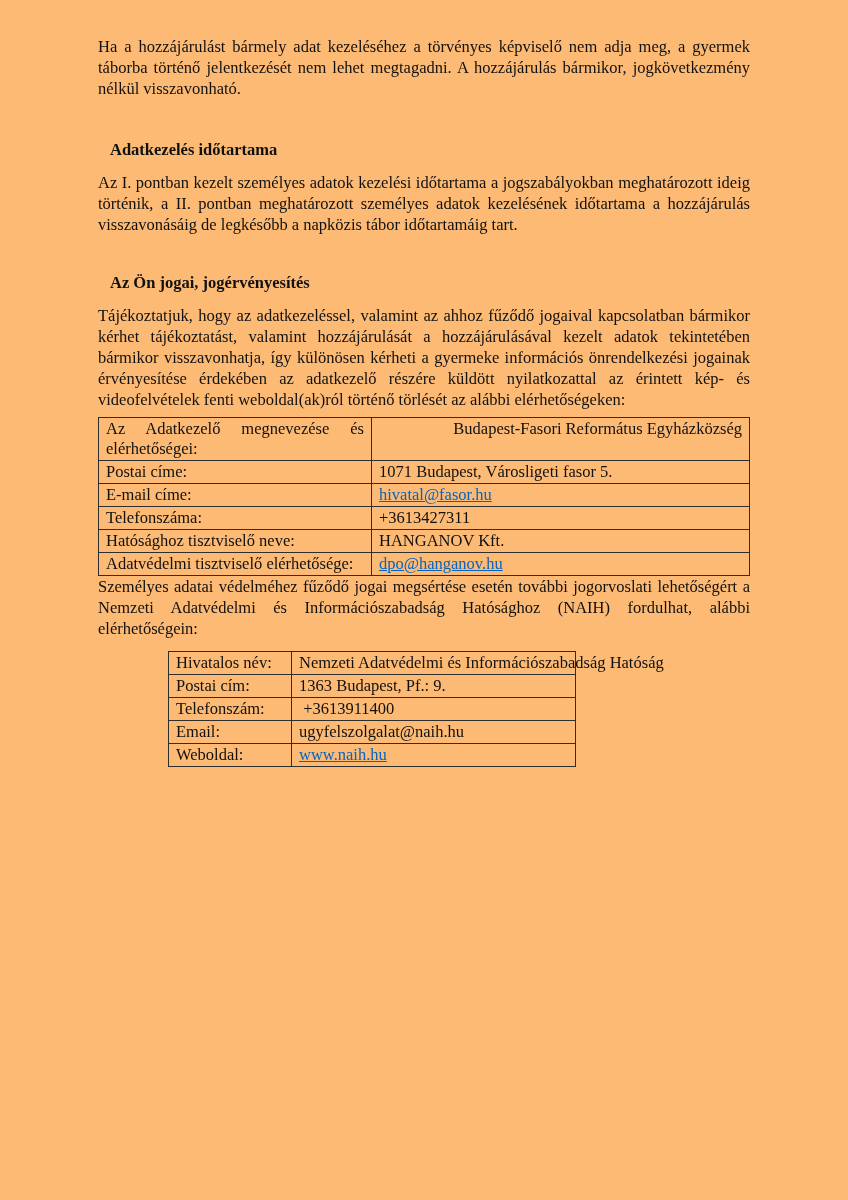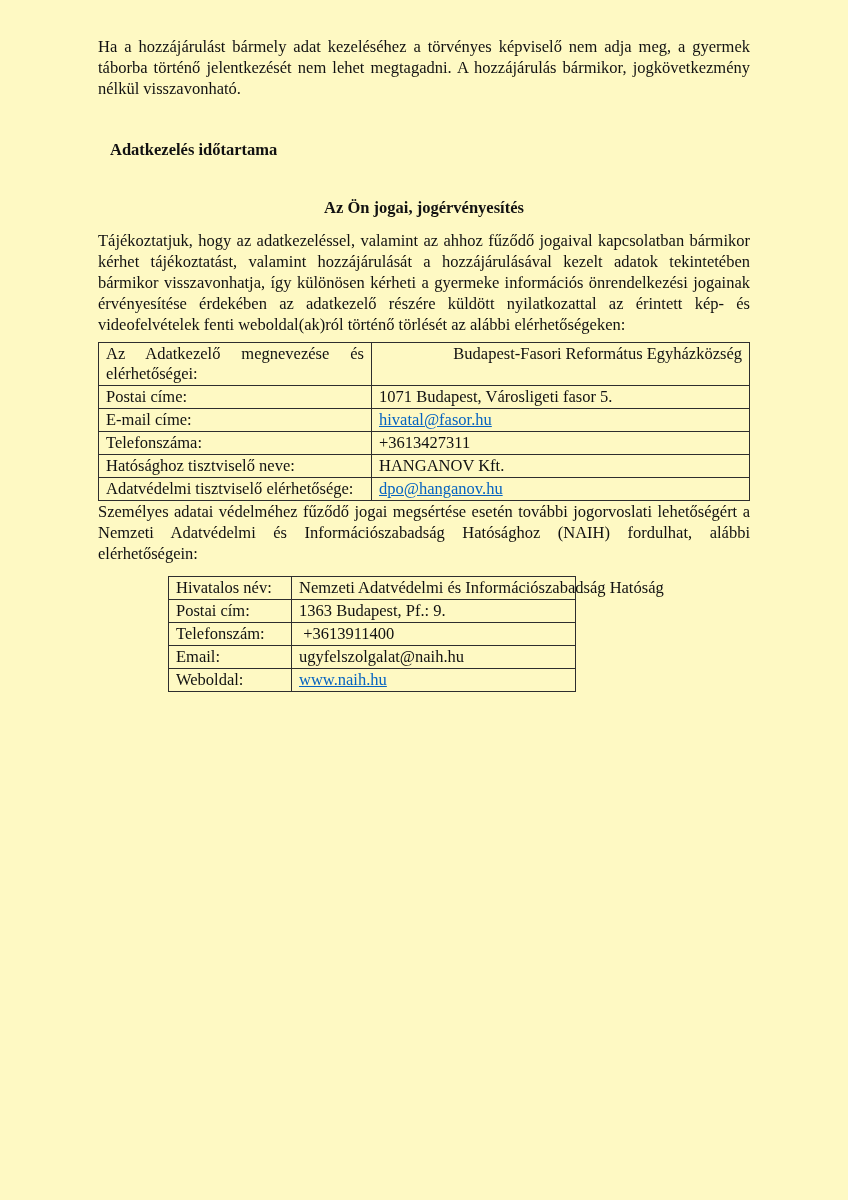--- a/index.html
+++ b/index.html
@@ -1,41 +1,41 @@
 <!DOCTYPE html>
 <html><head>
 <meta charset="utf-8">
 <style>
   html, body { margin: 0; padding: 0; background: #ffffff; }
   .page {
     position: relative;
     width: 848px;
     height: 1200px;
-    background: #fef9c3;
+    background: #fdba74;
     box-sizing: border-box;
     padding: 36px 98px 0 98px;
     font-family: "Liberation Serif", serif;
     color: #111111;
     overflow: hidden;
   }
   p.body-text {
     margin: 0;
     font-size: 16.5px;
     line-height: 21px;
     text-align: justify;
   }
   .doc-heading {
     margin: 12px;
     font-size: 16.5px;
     line-height: 21px;
     font-weight: bold;
   }
   .mt-sect  { margin-top: 40px; }
   .mt-para  { margin-top: 21px; }
-  .mt-sect2 { margin-top: 37px; text-align: center; }
+  .mt-sect2 { margin-top: 37px; }
 
   table { border-collapse: collapse; padding-left: 24px; }
   td {
     border: 1.5px solid #2e2e2e;
     font-size: 16.5px;
     line-height: 20px;
     padding: 1px 7px;
     vertical-align: top;
   }
   .t1 { margin-top: 7px; width: 652px; table-layout: fixed; }
@@ -54,20 +54,21 @@
 </style>
 </head>
 <body>
 
 <div class="page">
 
   <p class="body-text">Ha a hozzájárulást bármely adat kezeléséhez a törvényes képviselő nem adja meg, a gyermek táborba történő jelentkezését nem lehet megtagadni. A hozzájárulás bármikor, jogkövetkezmény nélkül visszavonható.</p>
 
   <h2 class="doc-heading mt-sect">Adatkezelés időtartama</h2>
 
+  <p class="body-text mt-para">Az I. pontban kezelt személyes adatok kezelési időtartama a jogszabályokban meghatározott ideig történik, a II. pontban meghatározott személyes adatok kezelésének időtartama a hozzájárulás visszavonásáig de legkésőbb a napközis tábor időtartamáig tart.</p>
 
   <h2 class="doc-heading mt-sect2">Az Ön jogai, jogérvényesítés</h2>
 
   <p class="body-text mt-para">Tájékoztatjuk, hogy az adatkezeléssel, valamint az ahhoz fűződő jogaival kapcsolatban bármikor kérhet tájékoztatást, valamint hozzájárulását a hozzájárulásával kezelt adatok tekintetében bármikor visszavonhatja, így különösen kérheti a gyermeke információs önrendelkezési jogainak érvényesítése érdekében az adatkezelő részére küldött nyilatkozattal az érintett kép- és videofelvételek fenti weboldal(ak)ról történő törlését az alábbi elérhetőségeken:</p>
 
   <table class="t1">
     <tbody>
       <tr>
         <td class="col-label cell-label-just">Az Adatkezelő megnevezése és elérhetőségei:</td>
         <td class="center">

